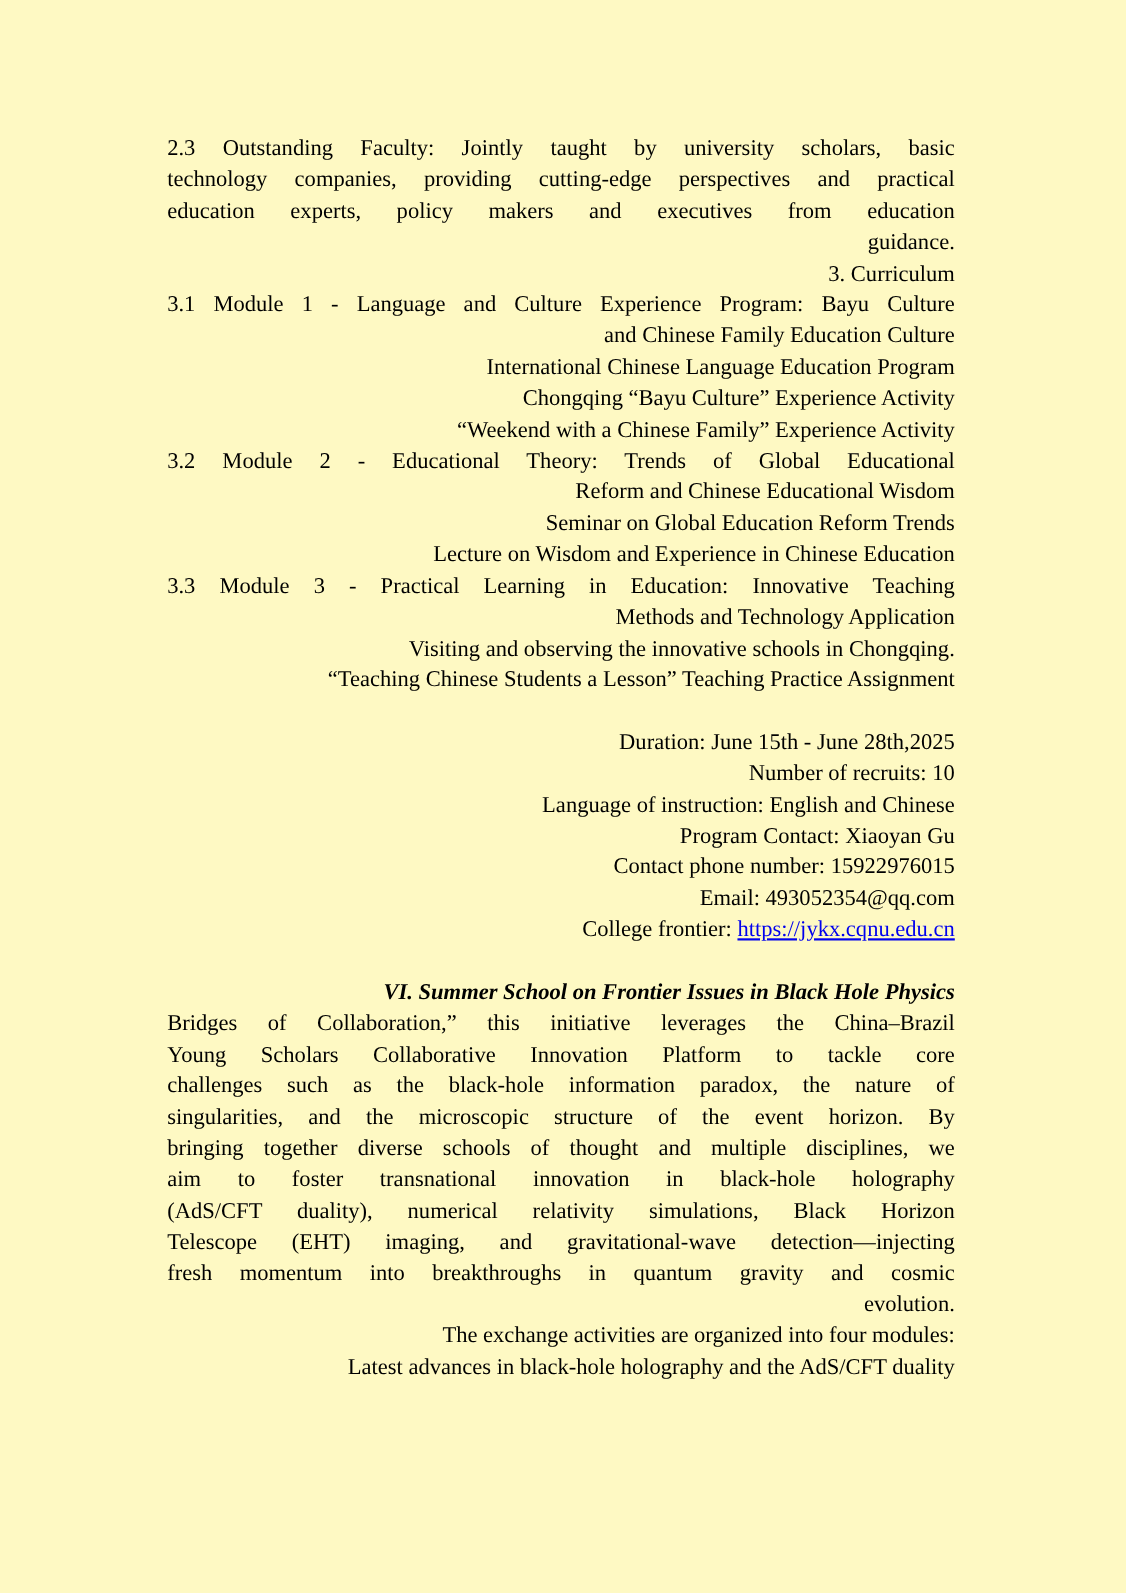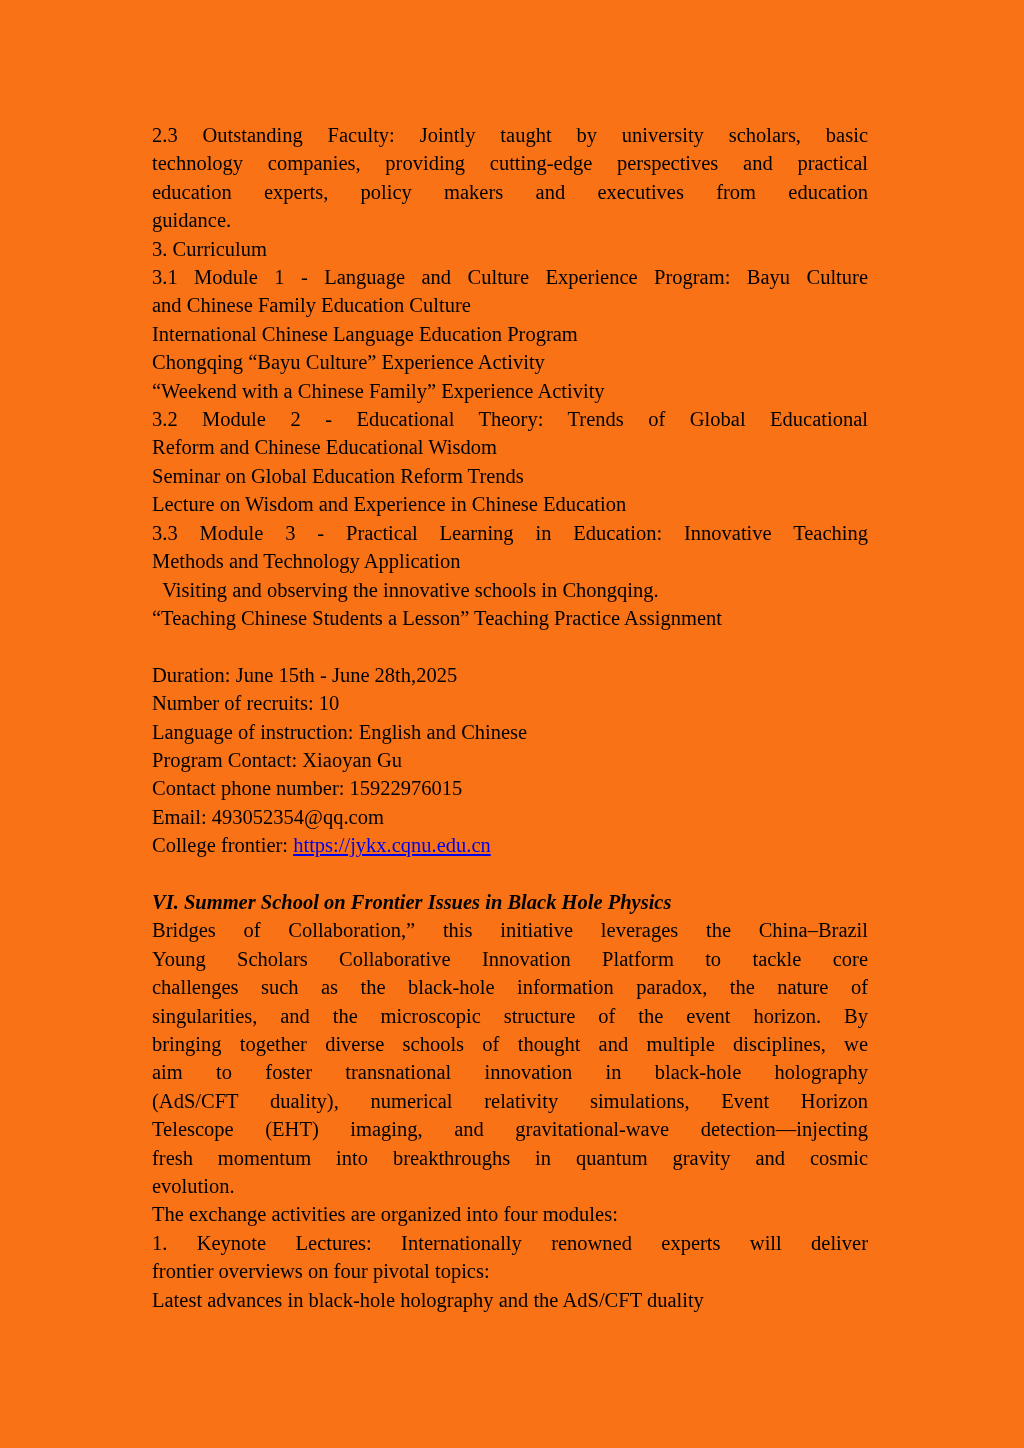--- a/index.html
+++ b/index.html
@@ -6,32 +6,32 @@
   html, body { background: #ffffff; }
   body {
     width: 1024px;
     height: 1448px;
     font-family: "Liberation Serif", "DejaVu Serif", serif;
     color: #000000;
   }
   .page {
     width: 1024px;
     height: 1448px;
-    background: #f97316;
+    background: #fef9c3;
     padding: 121px 156px 0 152px;
     overflow: hidden;
   }
   .doc-body {
     width: 716px;
     font-size: 20.5px;
     line-height: 28.4px;
   }
   .line {
     white-space: pre-wrap;
-    text-align: left;
+    text-align: right;
   }
   
   .line.j {
     text-align: justify;
     text-align-last: justify;
     -moz-text-align-last: justify;
   }
   .line.heading {
     font-weight: bold;
     font-style: italic;
@@ -121,29 +121,25 @@
       <div>
         <div class="line heading">VI. Summer School on Frontier Issues in Black Hole Physics</div>
       </div>
       <div>
         <div class="line j">Bridges of Collaboration,” this initiative leverages the China–Brazil</div>
         <div class="line j">Young Scholars Collaborative Innovation Platform to tackle core</div>
         <div class="line j">challenges such as the black-hole information paradox, the nature of</div>
         <div class="line j">singularities, and the microscopic structure of the event horizon. By</div>
         <div class="line j">bringing together diverse schools of thought and multiple disciplines, we</div>
         <div class="line j">aim to foster transnational innovation in black-hole holography</div>
-        <div class="line j">(AdS/CFT duality), numerical relativity simulations, Event Horizon</div>
+        <div class="line j">(AdS/CFT duality), numerical relativity simulations, Black Horizon</div>
         <div class="line j">Telescope (EHT) imaging, and gravitational-wave detection—injecting</div>
         <div class="line j">fresh momentum into breakthroughs in quantum gravity and cosmic</div>
         <div class="line">evolution.</div>
       </div>
       <div>
         <div class="line">The exchange activities are organized into four modules:</div>
       </div>
       <div>
-        <div class="line j">1. Keynote Lectures: Internationally renowned experts will deliver</div>
-        <div class="line">frontier overviews on four pivotal topics:</div>
-      </div>
-      <div>
         <div class="line">Latest advances in black-hole holography and the AdS/CFT duality</div>
       </div>
     </div>
 </div>
 
 </body></html>

